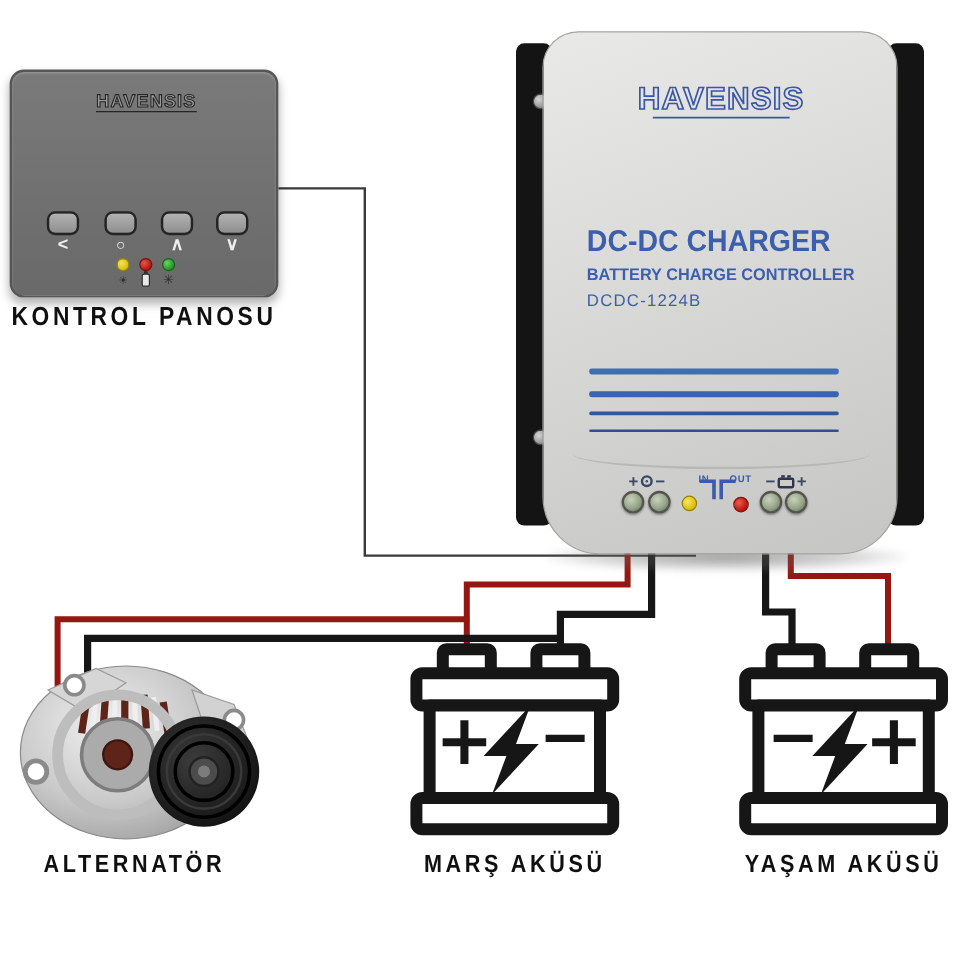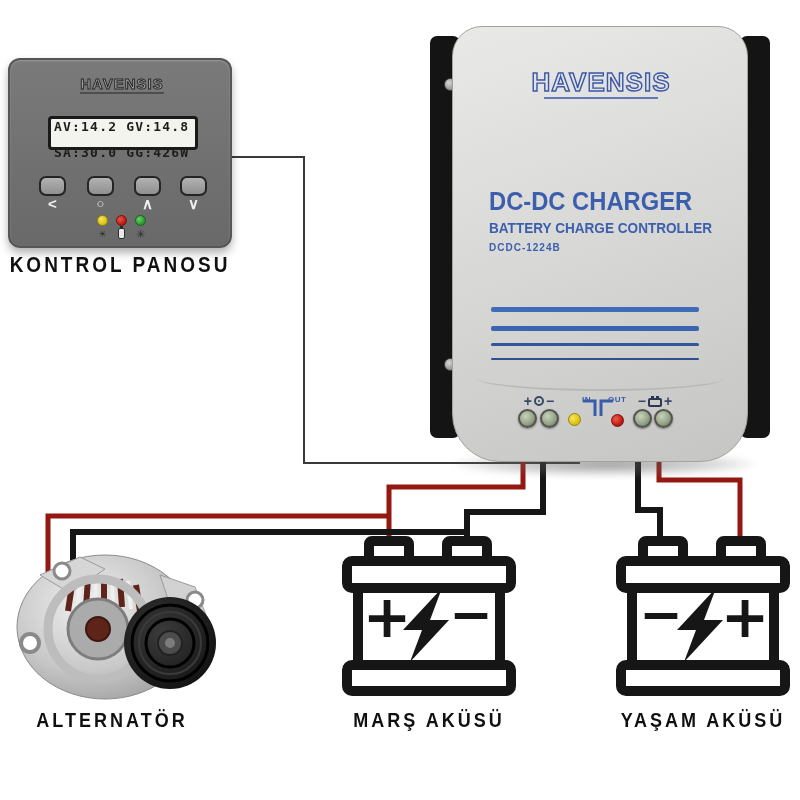--- a/index.html
+++ b/index.html
@@ -15,21 +15,21 @@
   .screw{position:absolute;width:13px;height:13px;border-radius:50%;z-index:3;
          background:radial-gradient(circle at 35% 35%,#d6d6d6,#9a9a9a 60%,#6e6e6e);border:1px solid #4a4a4a;}
   #charger-body{position:absolute;left:452px;top:26px;width:296px;height:436px;z-index:3;
          background:linear-gradient(160deg,#e9e9e7 0%,#d9d9d7 45%,#c5c5c3 100%);
          border:1px solid #a2a2a0;border-radius:30px 30px 48px 48px;}
   .ch-brand{position:absolute;left:73px;top:34px;width:150px;height:44px;}
   .ch-title{position:absolute;left:36px;top:160px;font-size:25px;font-weight:bold;color:#3c5fad;
             transform:scaleX(.95);transform-origin:left;white-space:nowrap;}
   .ch-sub{position:absolute;left:36px;top:193px;font-size:14px;font-weight:bold;color:#3c5fad;
           transform:scaleX(.97);transform-origin:left;white-space:nowrap;}
-  .ch-model{position:absolute;left:36px;top:215px;font-size:10px;font-weight:bold;color:#3c5fad;letter-spacing:1px;}
+  .ch-model{position:absolute;left:36px;top:215px;font-size:14px;font-weight:normal;color:#3c5fad;letter-spacing:1px;}
   .stripe{position:absolute;left:38px;width:208px;border-radius:2px;}
   .curve{position:absolute;left:24px;top:338px;width:248px;height:26px;
          border-bottom:2px solid #b8b8b6;border-radius:50%;}
   .t-label{position:absolute;top:366px;width:48px;display:flex;align-items:center;justify-content:center;
            gap:2px;font-size:14px;font-weight:bold;color:#3b4766;}
   .mini-alt{display:inline-block;width:10px;height:10px;border:2px solid #3b4766;border-radius:50%;position:relative;}
   .mini-alt::after{content:"";position:absolute;left:2px;top:2px;width:2px;height:2px;background:#3b4766;border-radius:50%;}
   .mini-batt{display:inline-block;width:14px;height:9px;border:2px solid #2e3550;border-radius:2px;position:relative;top:1px;}
   .mini-batt::before{content:"";position:absolute;left:1px;top:-4px;width:3px;height:2px;background:#2e3550;}
   .mini-batt::after{content:"";position:absolute;right:1px;top:-4px;width:3px;height:2px;background:#2e3550;}
@@ -140,22 +140,20 @@
     <div class="led led-out"></div>
     <div class="term-screw" style="left:180px;"></div>
     <div class="term-screw" style="left:201px;"></div>
   </div>
 
   <div id="panel">
     <svg class="pn-brand" viewBox="0 0 112 24">
       <text x="56" y="17" text-anchor="middle" font-family="Liberation Sans,sans-serif" font-size="15" font-weight="bold" letter-spacing="1" fill="#9c9c9c" stroke="#262626" stroke-width="0.9">HAVENSIS</text>
       <line x1="14" y1="21" x2="98" y2="21" stroke="#262626" stroke-width="1.2"></line>
     </svg>
-    <div id="lcd"><span>AV:14.2 GV:14.8</span><br>
-<span>SA:30.0 GG:426W</span></div>
 
     <div class="pbtn" style="left:29px;"></div>
     <div class="pbtn" style="left:77px;"></div>
     <div class="pbtn" style="left:124px;"></div>
     <div class="pbtn" style="left:170px;"></div>
 
     <div class="pglyph" style="left:29px;">&lt;</div>
     <div class="pglyph" style="left:77px;font-size:13px;">○</div>
     <div class="pglyph" style="left:124px;">∧</div>
     <div class="pglyph" style="left:170px;">∨</div>

